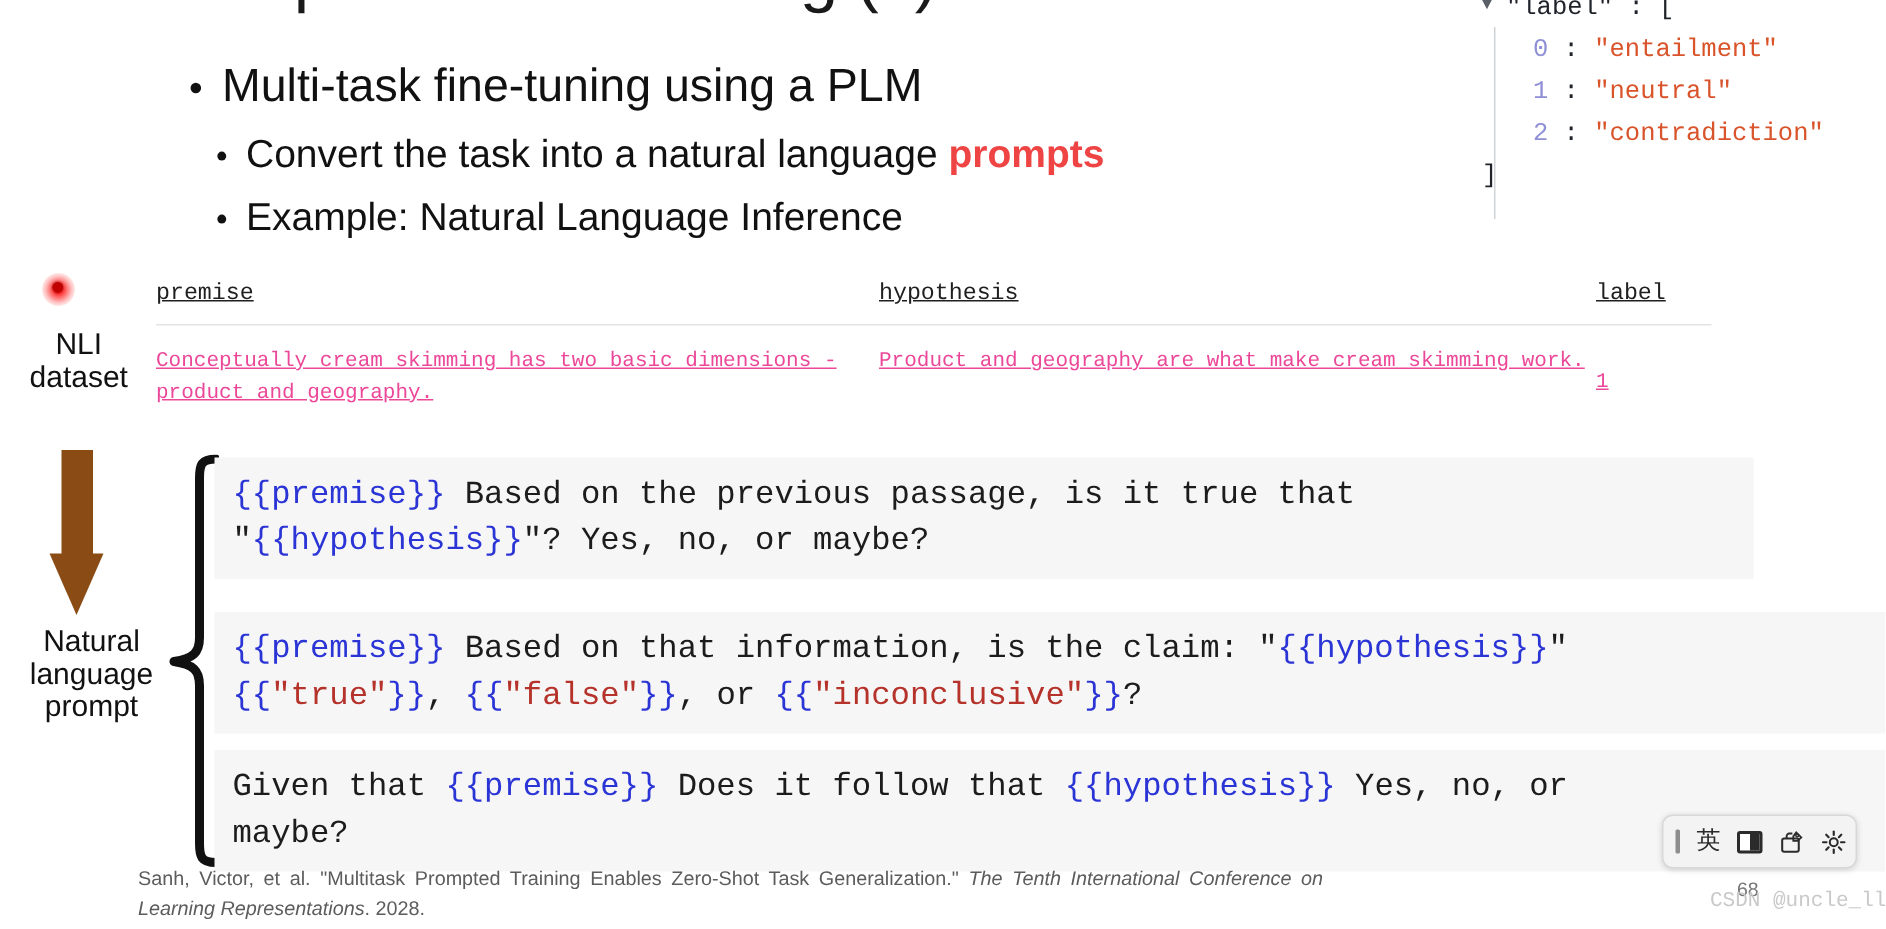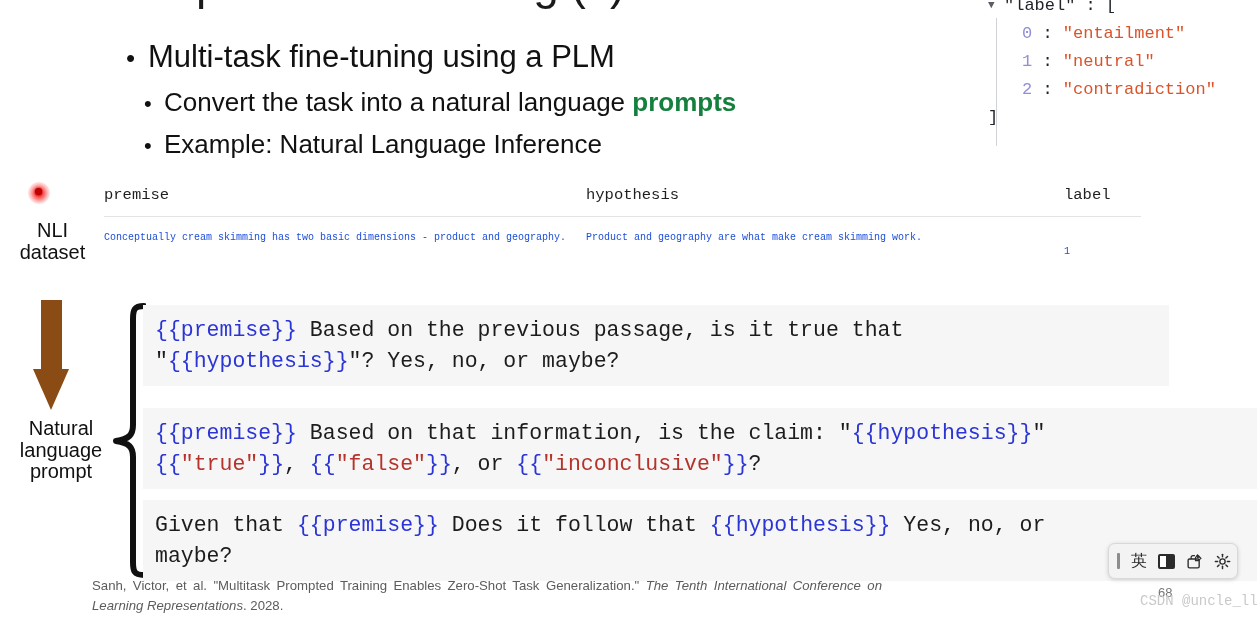--- a/index.html
+++ b/index.html
@@ -59,21 +59,21 @@
   }
   .bullet-l2 .dot {
     display: inline-block;
     width: 20px;
     font-size: 22px;
     vertical-align: middle;
   }
   #b2a { top: 87px; }
   #b2b { top: 129px; }
   .hl-red {
-    color: #15803d;
+    color: #ef4444;
     font-weight: bold;
   }
 
   
   .laser {
     position: absolute;
     left: 28px;
     top: 182px;
     width: 22px;
     height: 22px;
@@ -143,38 +143,39 @@
   
   .tbl {
     position: absolute;
     left: 104px;
     top: 186px;
     width: 1037px;
     font-family: "Liberation Mono", monospace;
   }
   .tbl .row {
     display: flex;
+    text-decoration: underline;
   }
   .tbl .c-premise    { width: 482px; }
   .tbl .c-hypothesis { width: 478px; }
   .tbl .c-label      { width: 77px; }
   .tbl .head {
     font-size: 15.5px;
     color: #1f1f1f;
     padding-bottom: 12px;
   }
   .tbl .sep {
     height: 1px;
     background: #e3e3e3;
     width: 100%;
   }
   .tbl .body {
     padding-top: 14px;
-    font-size: 10px;
-    color: #1d4ed8;
+    font-size: 14px;
+    color: #ec4899;
     line-height: 1.47;
   }
   .tbl .body .c-label {
     padding-top: 14px;
   }
 
   
   .jsonview {
     position: absolute;
     left: 988px;

